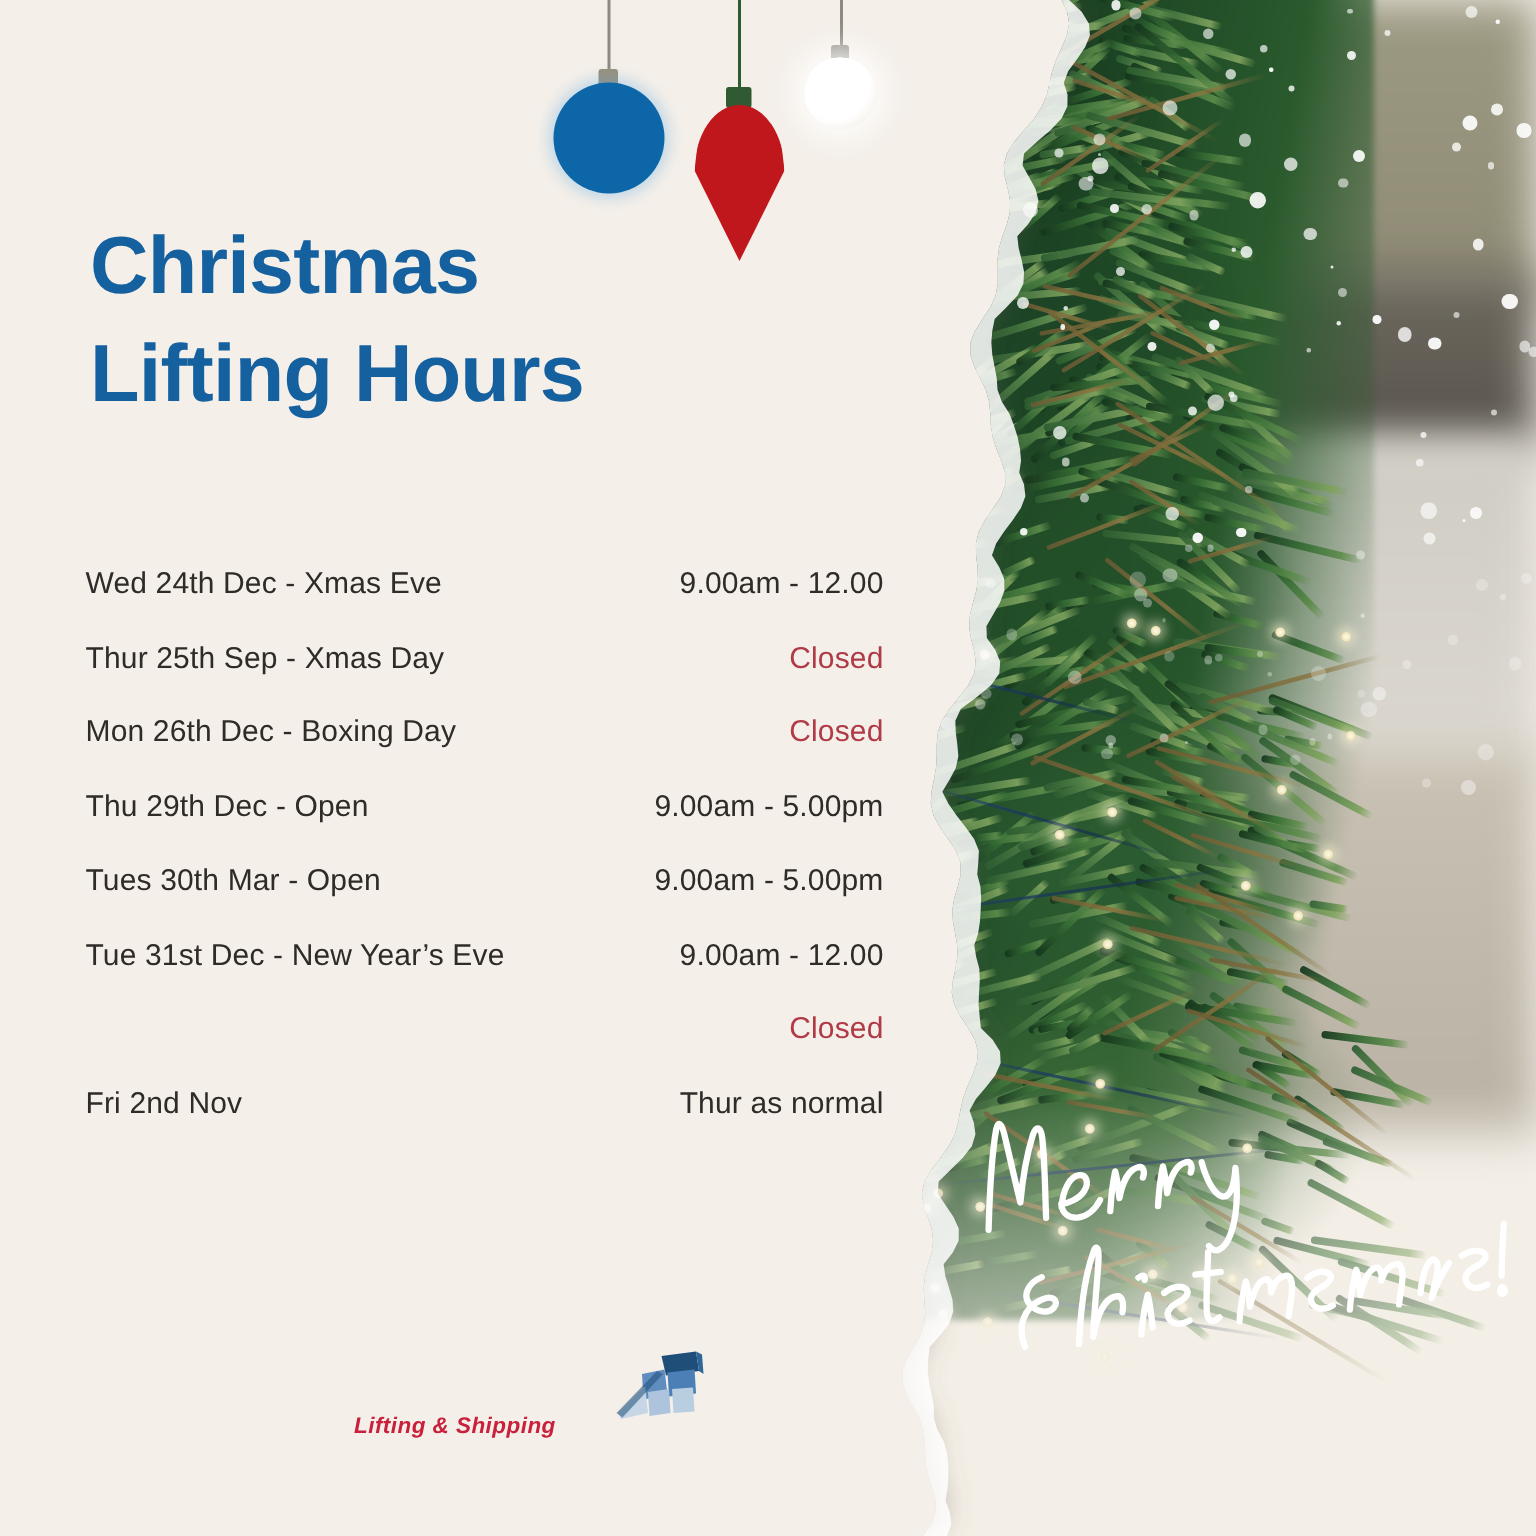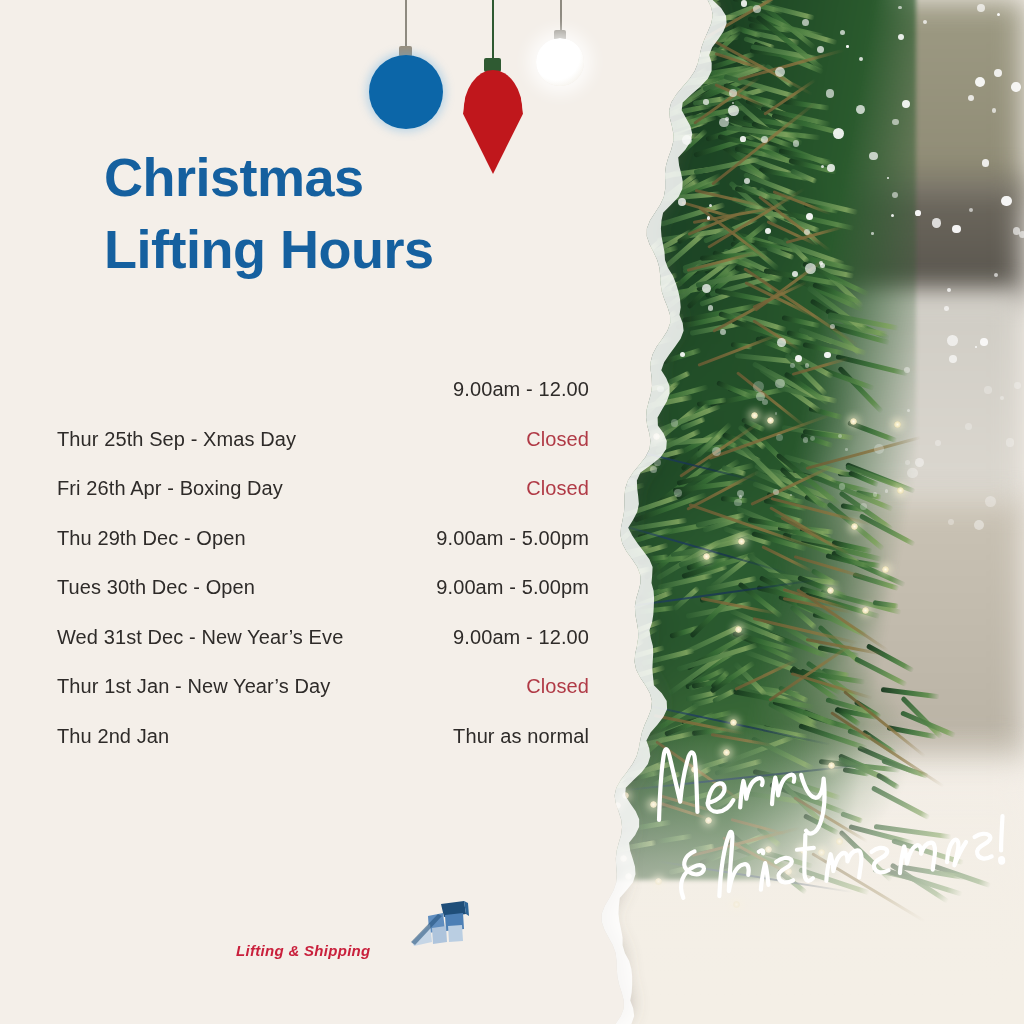--- a/index.html
+++ b/index.html
@@ -146,21 +146,20 @@
   
   .title {
     position: absolute;
     left: 60px;
     top: 142px;
     font-size: 54px;
     font-weight: bold;
     line-height: 1.33;
     letter-spacing: -0.5px;
     color: #15609F;
-    margin-left: 44px;
   }
   .title .line { display: block; white-space: nowrap; }
 
   .schedule {
     position: absolute;
     left: 57px;
     top: 378px;
     width: 532px;
   }
   .row {
@@ -1082,48 +1081,48 @@
     <div class="ball-white" style="left:536px; top:38px;"></div>
   </div>
 
   <div class="title">
     <span class="line">Christmas</span>
     <span class="line">Lifting Hours</span>
   </div>
 
   <div class="schedule" id="schedule">
       <div class="row">
+        <span class="day">Wed 24th Dec - Xmas Eve</span>
         <span class="val">9.00am - 12.00</span>
       </div>
       <div class="row">
         <span class="day">Thur 25th Sep - Xmas Day</span>
         <span class="val closed">Closed</span>
       </div>
       <div class="row">
-        <span class="day">Fri 26th Apr - Boxing Day</span>
+        <span class="day">Mon 26th Dec - Boxing Day</span>
         <span class="val closed">Closed</span>
       </div>
       <div class="row">
         <span class="day">Thu 29th Dec - Open</span>
         <span class="val">9.00am - 5.00pm</span>
       </div>
       <div class="row">
-        <span class="day">Tues 30th Dec - Open</span>
+        <span class="day">Tues 30th Mar - Open</span>
         <span class="val">9.00am - 5.00pm</span>
       </div>
       <div class="row">
-        <span class="day">Wed 31st Dec - New Year’s Eve</span>
+        <span class="day">Tue 31st Dec - New Year’s Eve</span>
         <span class="val">9.00am - 12.00</span>
       </div>
       <div class="row">
-        <span class="day">Thur 1st Jan - New Year’s Day</span>
         <span class="val closed">Closed</span>
       </div>
       <div class="row">
-        <span class="day">Thu 2nd Jan</span>
+        <span class="day">Fri 2nd Nov</span>
         <span class="val">Thur as normal</span>
       </div>
     </div>
 
   <div class="greeting">
     <svg width="380" height="190" viewBox="0 0 380 190">
       <g fill="none" stroke="#ffffff" stroke-width="4.2" stroke-linecap="round" stroke-linejoin="round" transform="rotate(-6 190 95)">
 
         <path d="M18,96 C22,66 26,44 30,30 C32,24 34,26 35,33 C37,48 39,66 41,80 C43,70 48,50 54,36 C57,30 60,31 60,39 C60,56 58,76 57,92"></path>
         <path d="M68,86 C70,74 76,66 82,66 C87,66 88,72 84,77 C80,82 72,84 68,84 C68,90 72,94 78,94 C84,94 90,90 94,84"></path>

